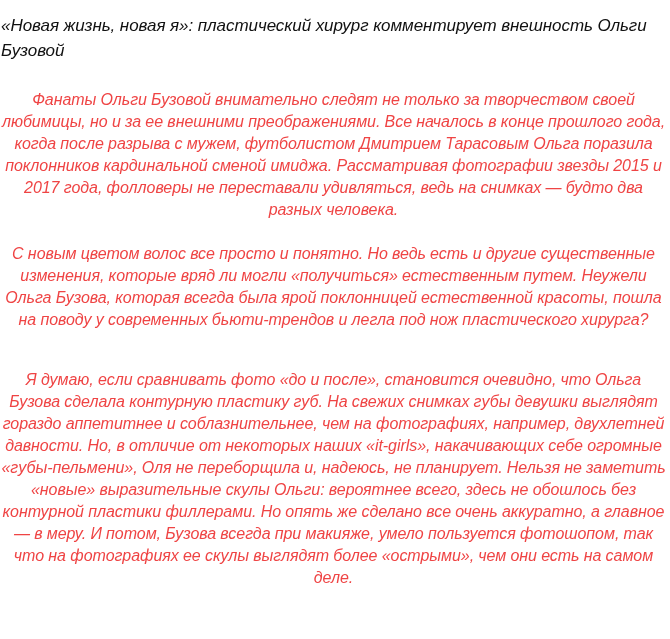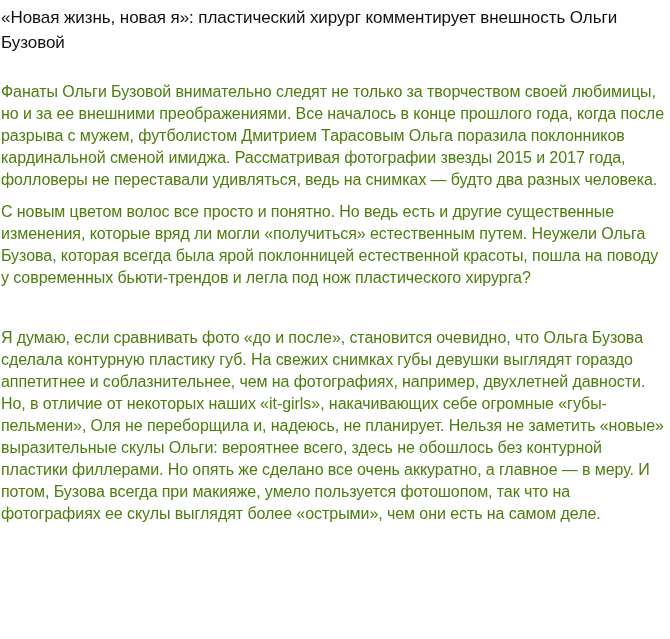--- a/index.html
+++ b/index.html
@@ -12,49 +12,50 @@
     width: 670px;
     height: 639px;
     overflow: hidden;
     font-family: "Liberation Sans", sans-serif;
     color: #1a1a1a;
     -webkit-font-smoothing: antialiased;
   }
   .article {
     box-sizing: border-box;
     width: 670px;
-    padding: 2px 4px 0 1px;
+    padding: 10px 4px 0 1px;
+    font-style: italic;
   }
   .article-title {
     font-size: 17px;
     line-height: 25px;
     font-weight: 400;
     color: #111111;
     margin: 0 0 0 0;
     padding: 3px 0 0 0;
     letter-spacing: -0.05px;
     word-spacing: -0.1px;
   }
   .article-body {
     margin: 0;
     padding: 0;
   }
   .article-paragraph {
     font-size: 16px;
     line-height: 22px;
     font-weight: 400;
-    color: #4d7c0f;
+    color: #ef4444;
     margin: 0;
     padding: 0;
     letter-spacing: -0.04px;
     word-spacing: -0.15px;
-    text-align: left;
+    text-align: center;
   }
   .article-paragraph.p1 { margin-top: 26px; }
-  .article-paragraph.p2 { margin-top: 10px; }
+  .article-paragraph.p2 { margin-top: 22px; }
   .article-paragraph.p3 { margin-top: 38px; }
 </style>
 </head>
 <body>
 
 <article class="article">
 
   <h1 class="article-title">«Новая жизнь, новая я»: пластический хирург комментирует внешность Ольги Бузовой</h1>
 
   <div class="article-body">

